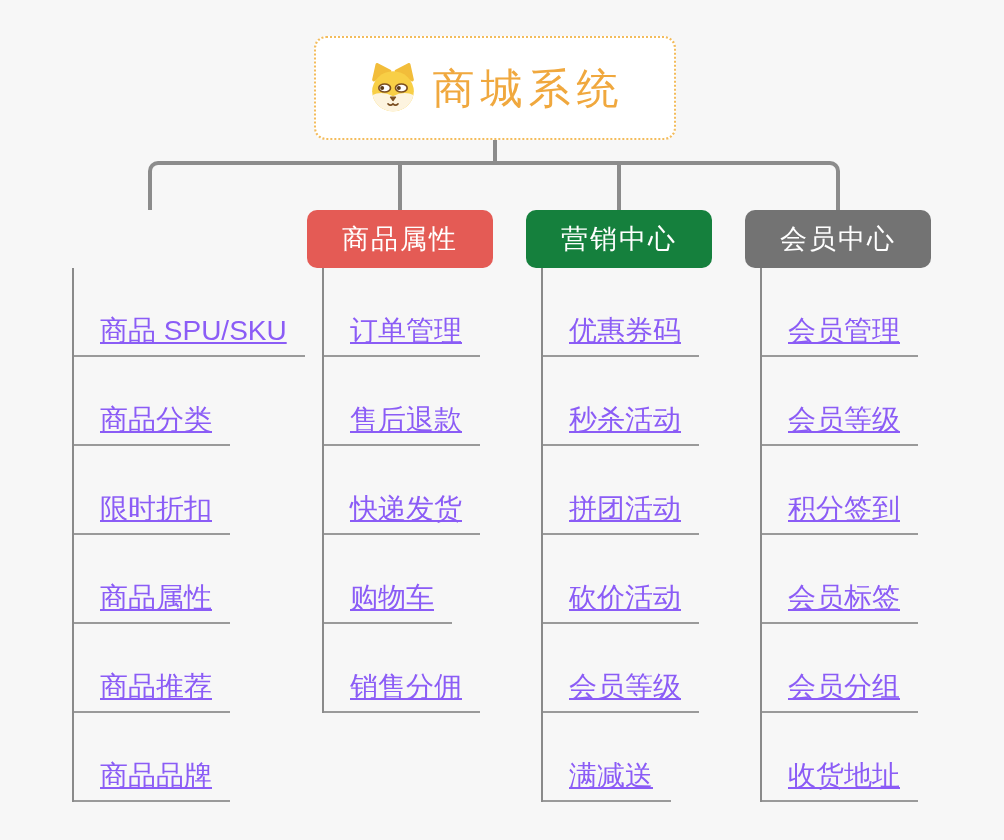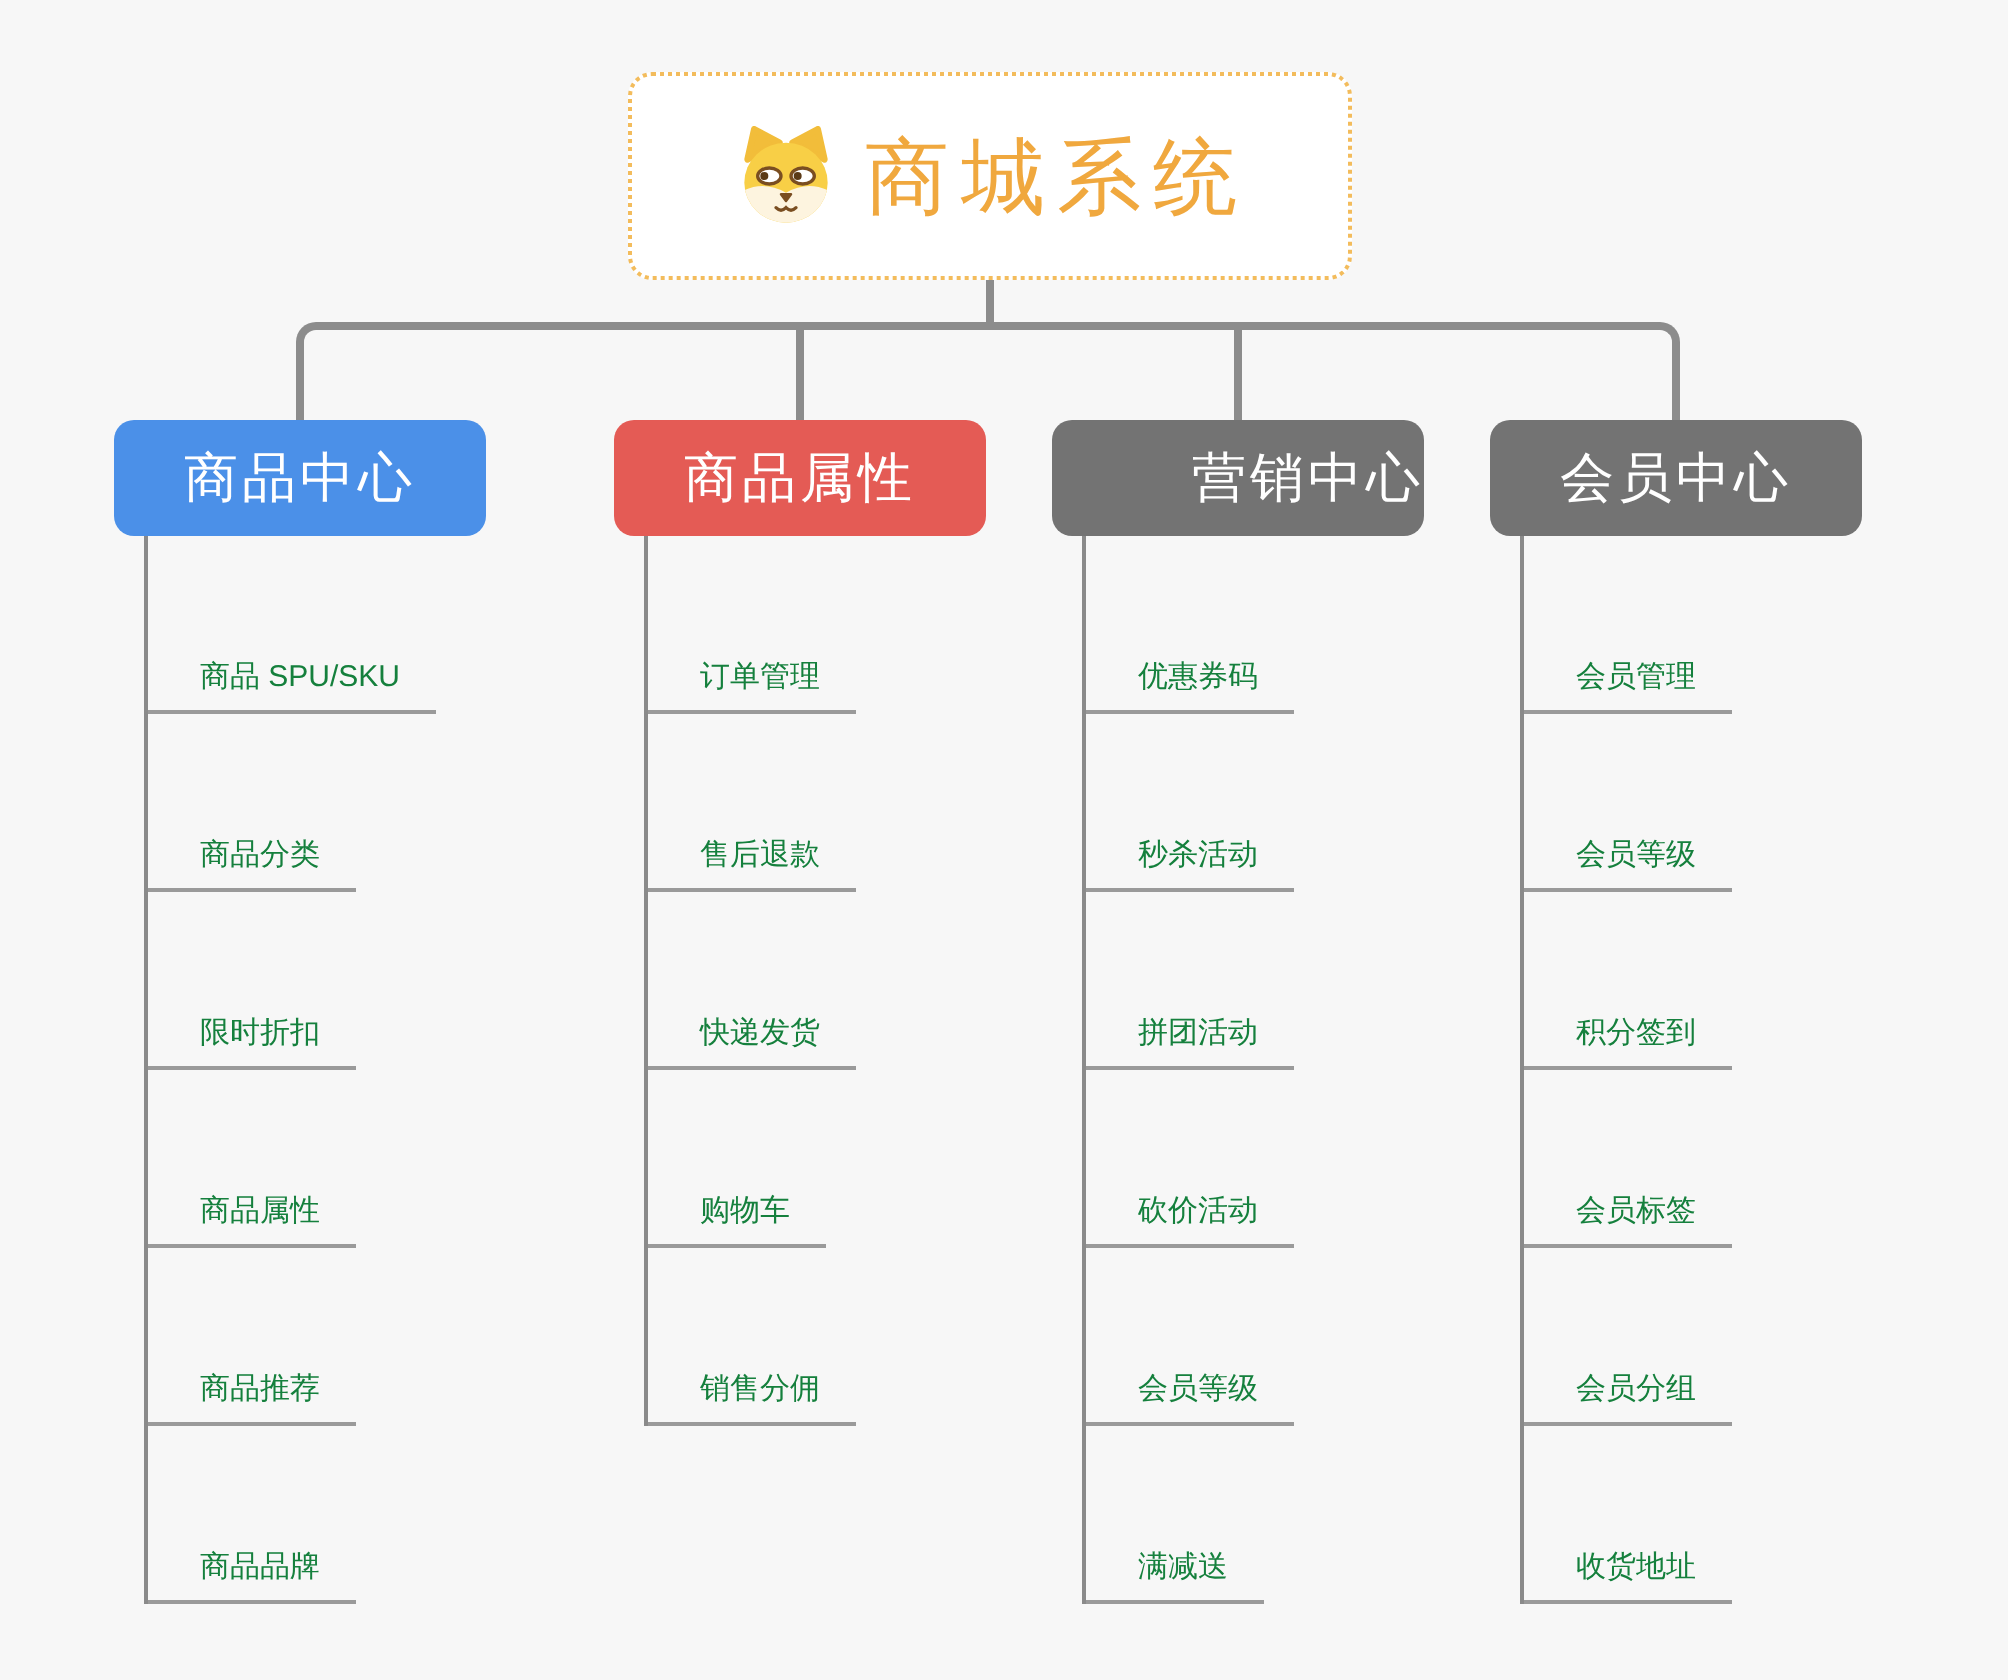--- a/index.html
+++ b/index.html
@@ -86,24 +86,25 @@
   .col-4 { left:760px; }
   .citem {
     height:89px;
     display:flex;
     align-items:flex-end;
   }
   .clabel {
     display:block;
     padding:0 18px 8px 26px;
     border-bottom:2px solid #9a9a9a;
-    font-size:15px;
-    color:#15803d;
+    font-size:28px;
+    color:#8b5cf6;
     white-space:nowrap;
     line-height:1.15;
+    text-decoration:underline;
   }
 </style>
 </head>
 <body>
 
 <div class="canvas">
 
   <div class="root-node">
     <svg class="dog-icon" viewBox="0 0 64 60" aria-hidden="true">
       <path d="M13 2 L28 10 L9 20 Z" fill="#f2bd3a" stroke="#f2bd3a" stroke-width="4" stroke-linejoin="round"></path>
@@ -121,27 +122,24 @@
       <path d="M26 49 Q29 52 32 49 Q35 52 38 49" stroke="#7a4e21" stroke-width="2" fill="none" stroke-linecap="round"></path>
     </svg>
     <span class="root-title">商城系统</span>
   </div>
 
   <div class="conn conn-root-stub"></div>
   <div class="conn-bus"></div>
   <div class="conn conn-stub-b stub-trade"></div>
   <div class="conn conn-stub-b stub-mkt"></div>
 
-  <div class="branch-node bn-1" style="background: rgb(75, 144, 232);">
-    <span>商品中心</span>
-  </div>
   <div class="branch-node bn-2" style="background: rgb(228, 91, 85);">
     <span>商品属性</span>
   </div>
-  <div class="branch-node bn-3" style="background: #737373; justify-content: flex-end;">
+  <div class="branch-node bn-3" style="background: #15803d;">
     <span>营销中心</span>
   </div>
   <div class="branch-node bn-4" style="background: #737373;">
     <span>会员中心</span>
   </div>
 
   <div class="ccol col-1">
     <div class="citem">
         <span class="clabel">商品 SPU/SKU</span>
       </div>

